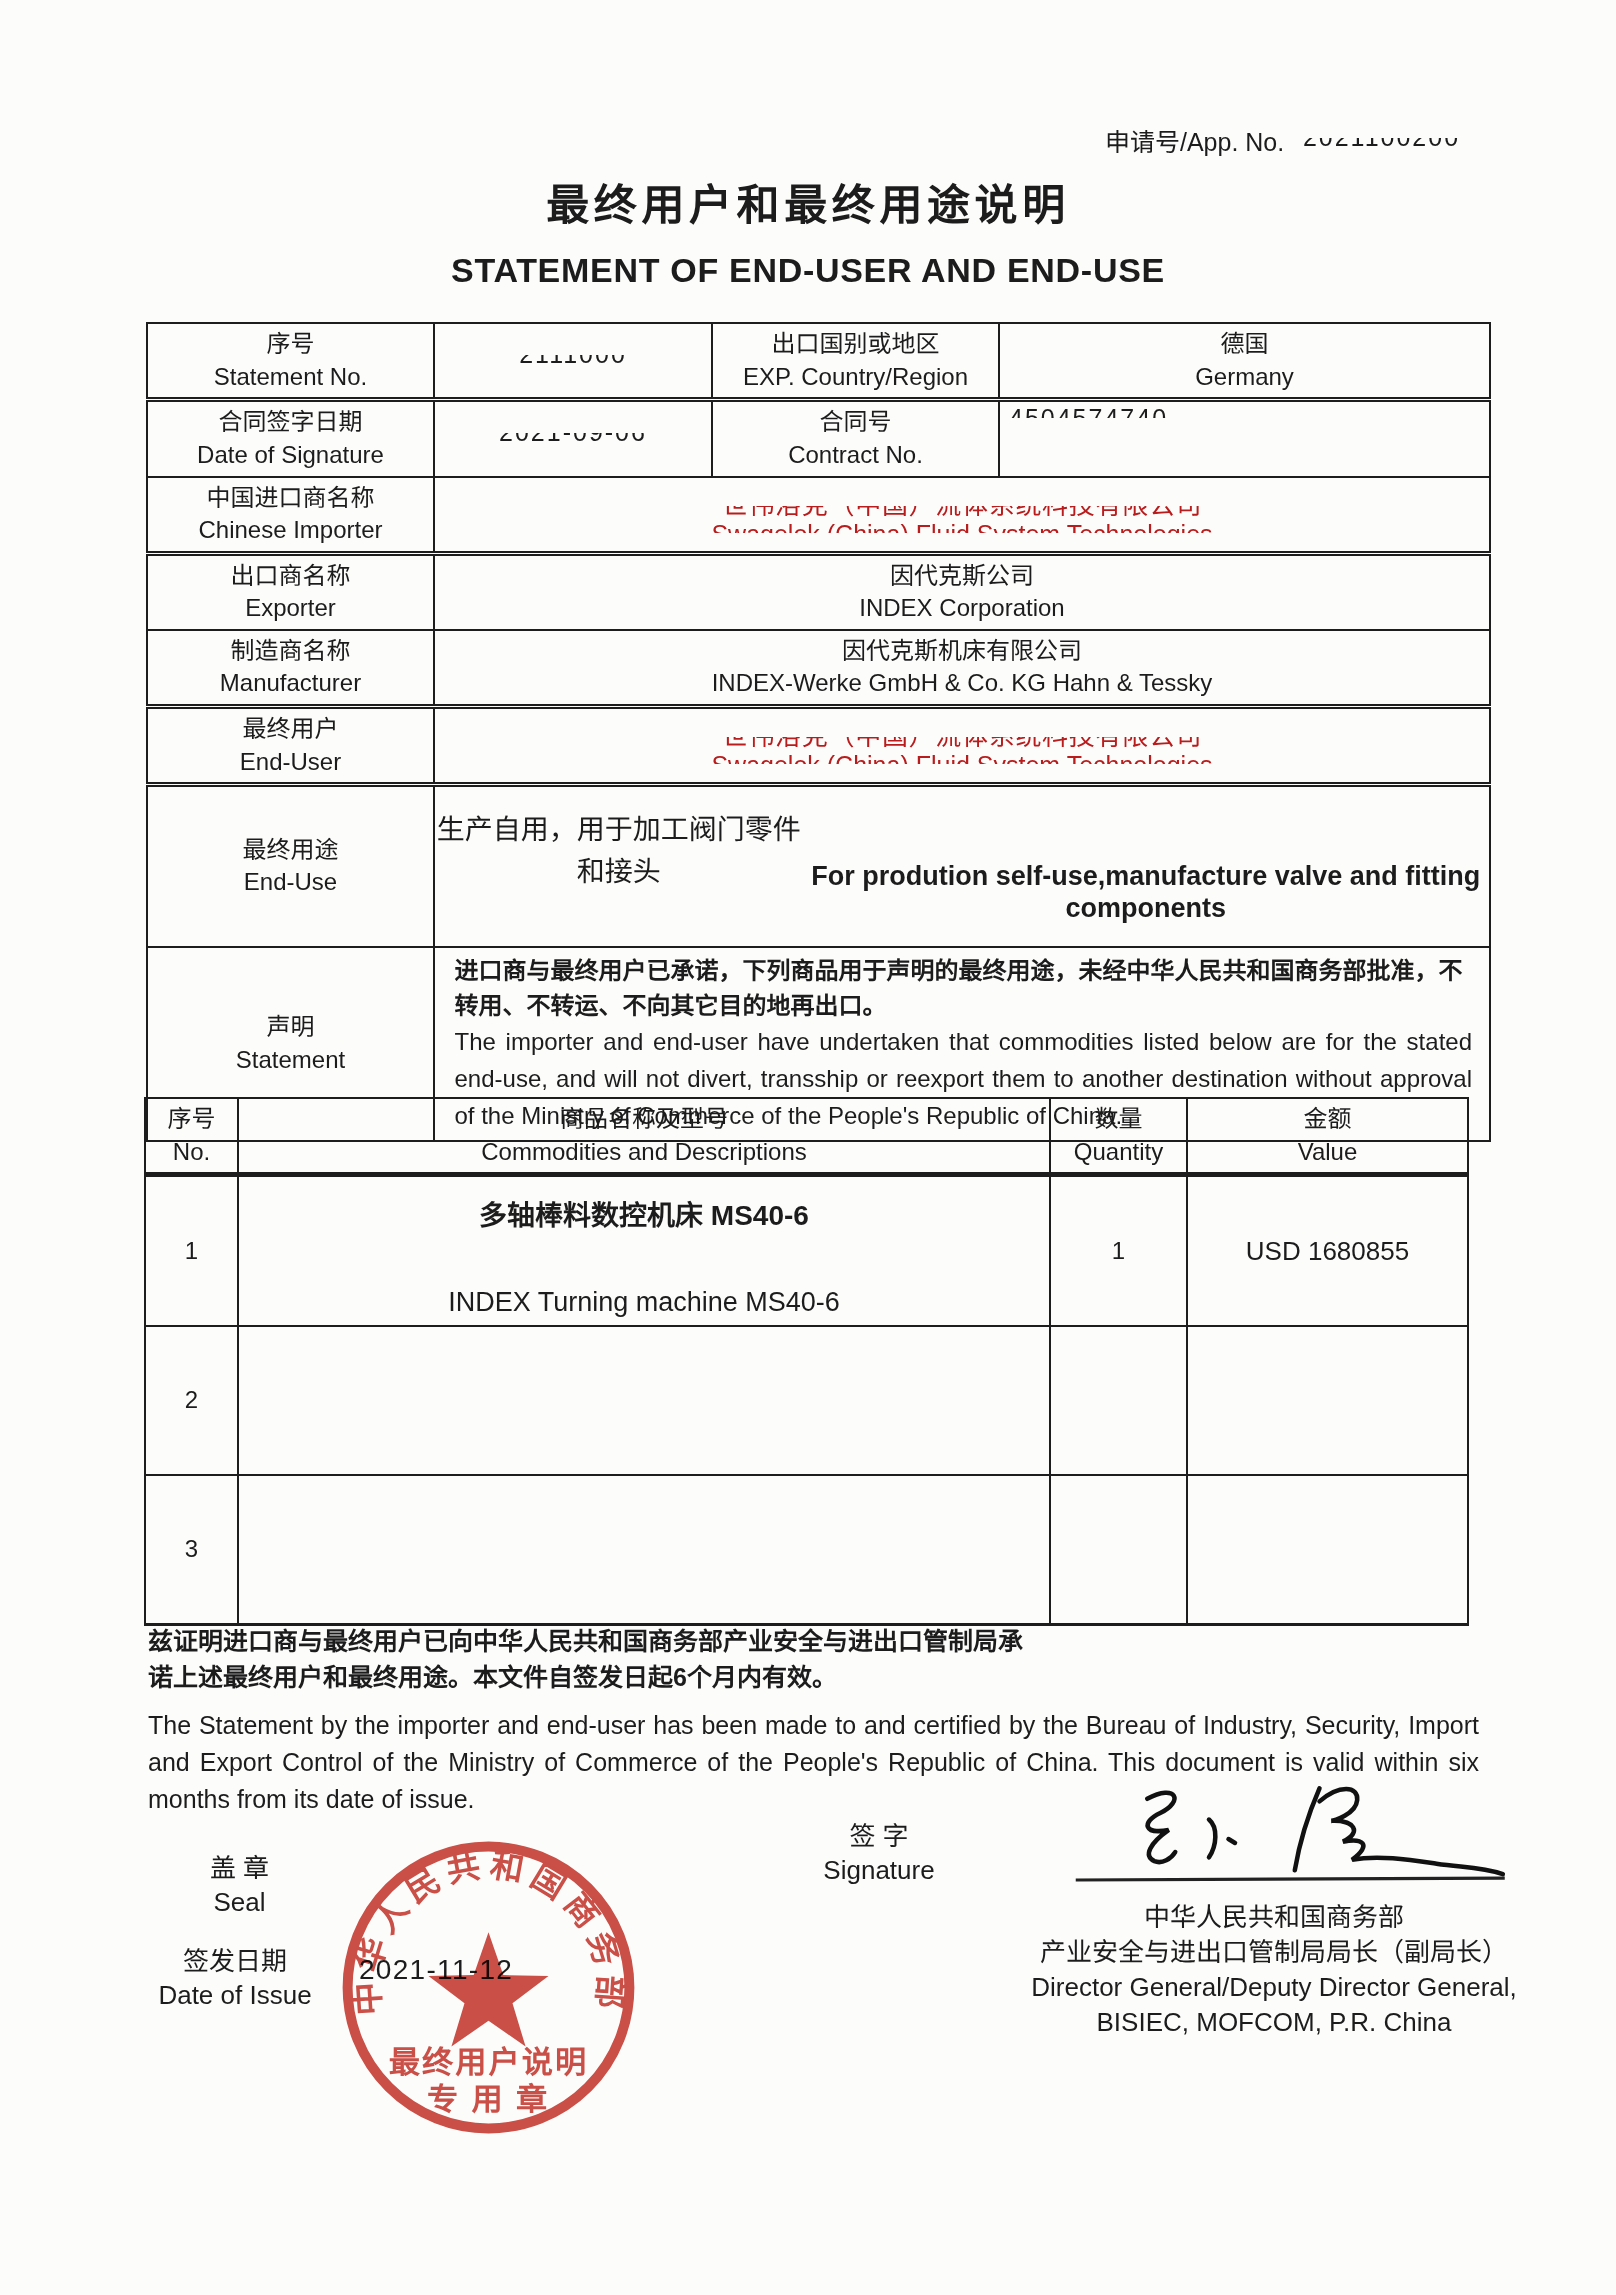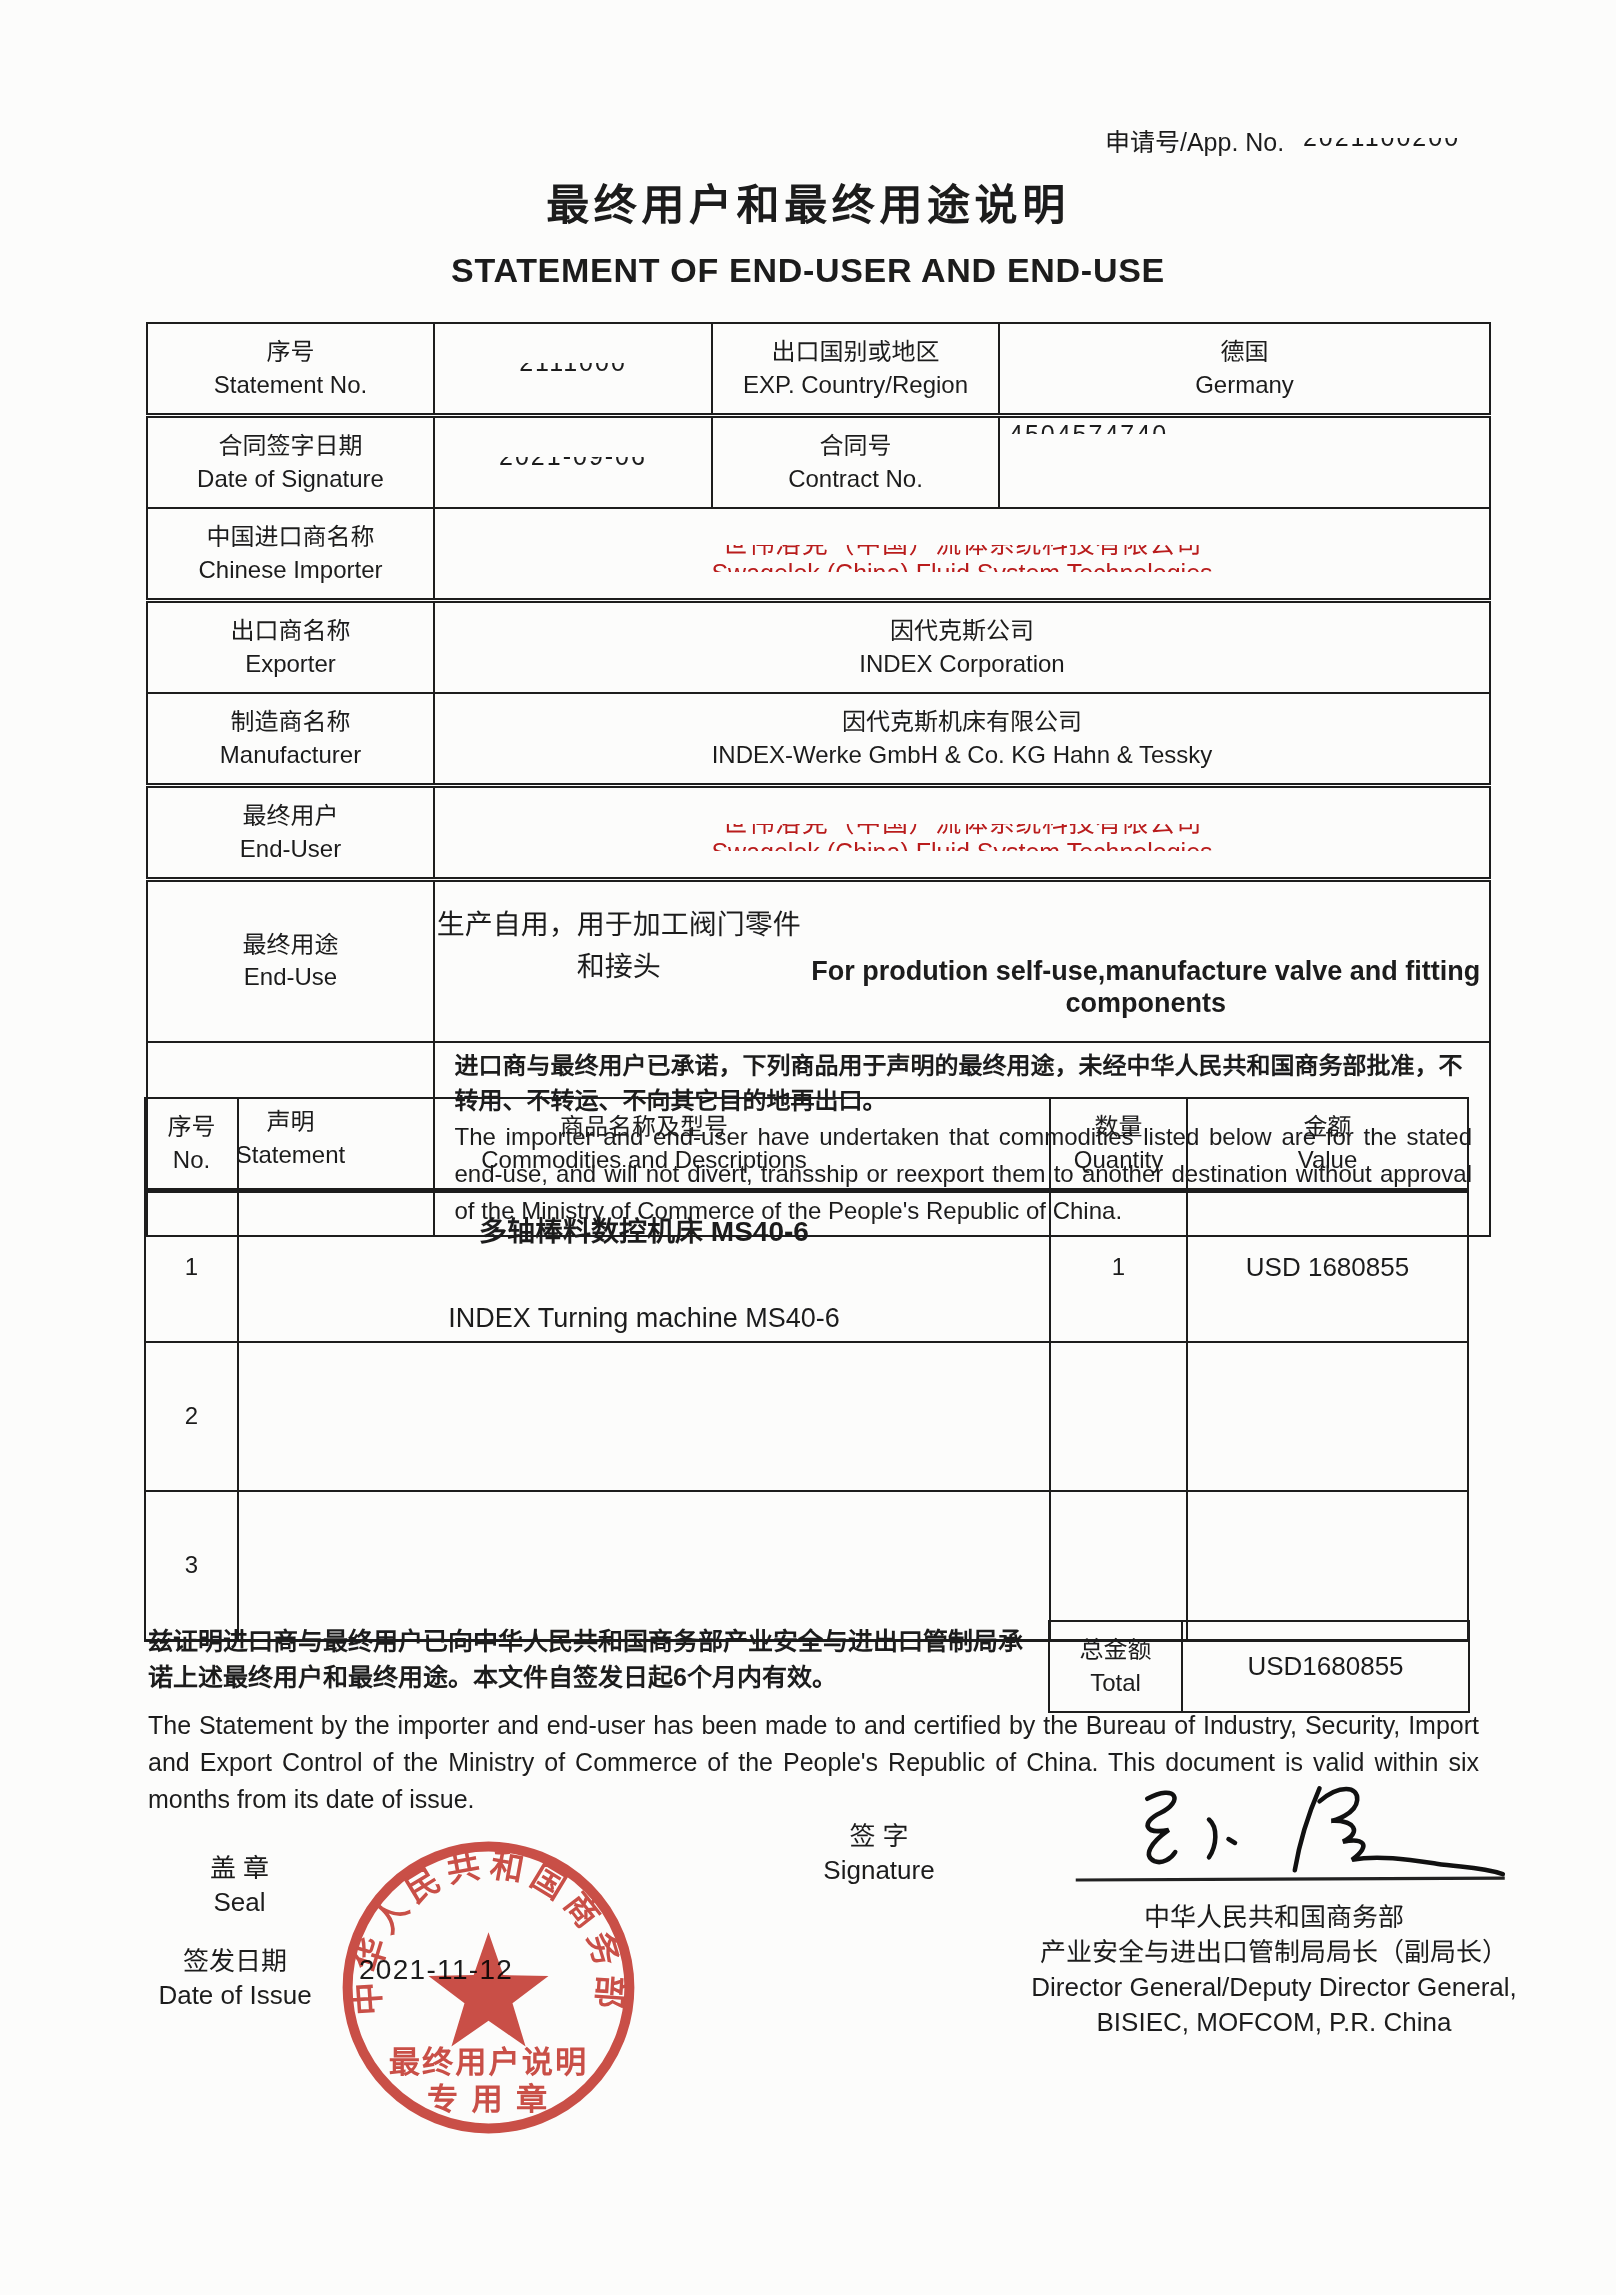--- a/index.html
+++ b/index.html
@@ -19,21 +19,21 @@
   .title-en{position:absolute;top:251px;left:0;width:100%;text-align:center;
             font-size:34px;font-weight:bold;letter-spacing:0.7px;}
   
   .clip-bottom{display:inline-block;overflow:hidden;height:13.7px;vertical-align:middle;}
   .clip-bottom>span{display:block;font-size:25px;line-height:27px;transform:translateY(-13.7px);letter-spacing:2px;}
   .clip-top{display:inline-block;overflow:hidden;height:13px;vertical-align:top;}
   .clip-top>span{display:block;font-size:25px;line-height:26px;letter-spacing:2px;}
   .faded{color:#b91c1c;}
   
   table{border-collapse:collapse;table-layout:fixed;}
-  td{border:2px solid #1d1d1d;padding:12px;text-align:center;vertical-align:middle;
+  td{border:2px solid #1d1d1d;padding:4px;text-align:center;vertical-align:middle;
      font-size:24px;line-height:32.5px;}
   .info-table{position:absolute;top:322px;left:146px;width:1342px;}
   .info-table td.dbl{border-bottom:5.2px double #1d1d1d;}
   .lbl .zh{display:block;}
   .lbl .en{display:block;}
   .cell-2line .l1{display:block;}
   .cell-2line .l2{display:block;}
   .faded-cell{display:flex;flex-direction:column;justify-content:space-between;
               align-items:center;height:100%;box-sizing:border-box;padding:17px 0 6.5px;}
   .stmt-cell{text-align:left;padding:5.2px 17px 6.5px 19.5px;}
@@ -253,37 +253,20 @@
     <tr style="height:150px">
       <td class="thick-b">3</td>
       <td class="thick-b"></td>
       <td class="thick-b"></td>
       <td class="thick-b"></td>
     </tr>
   </tbody>
     </table>
 
   <div class="cert-zh">兹证明进口商与最终用户已向中华人民共和国商务部产业安全与进出口管制局承诺上述最终用户和最终用途。本文件自签发日起6个月内有效。</div>
-  <div class="total-box">
-    <table>
-      <colgroup>
-          <col style="width:133px">
-          <col style="width:287px">
-        </colgroup>
-      <tbody>
-          <tr>
-        <td class="lbl">
-          <span class="zh">总金额</span>
-          <span class="en">Total</span>
-        </td>
-        <td style="font-size:26px;">USD1680855</td>
-      </tr>
-    </tbody>
-      </table>
-  </div>
   <div class="cert-en">The Statement by the importer and end-user has been made to and certified by the Bureau of Industry, Security, Import and Export Control of the Ministry of Commerce of the People's Republic of China. This document is valid within six months from its date of issue.</div>
 
   <div class="seal-block">
     <span class="nowrap">盖 章</span><br>
     <span>Seal</span>
   </div>
 
   <div class="date-issue-block">
     <span class="nowrap">签发日期</span><br>
     <span class="nowrap">Date of Issue</span>

